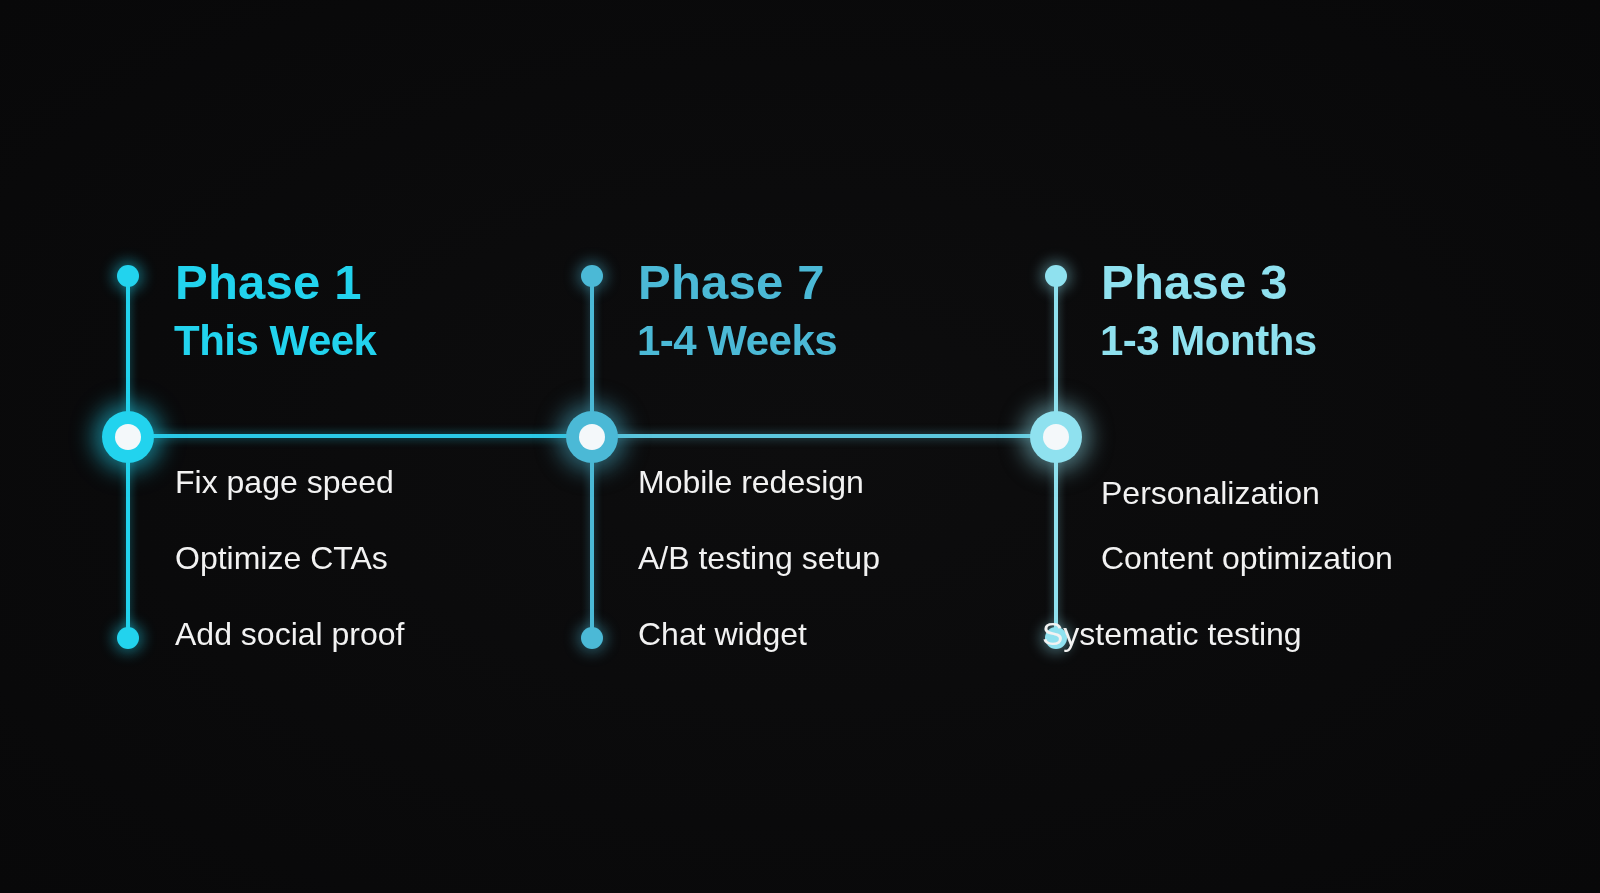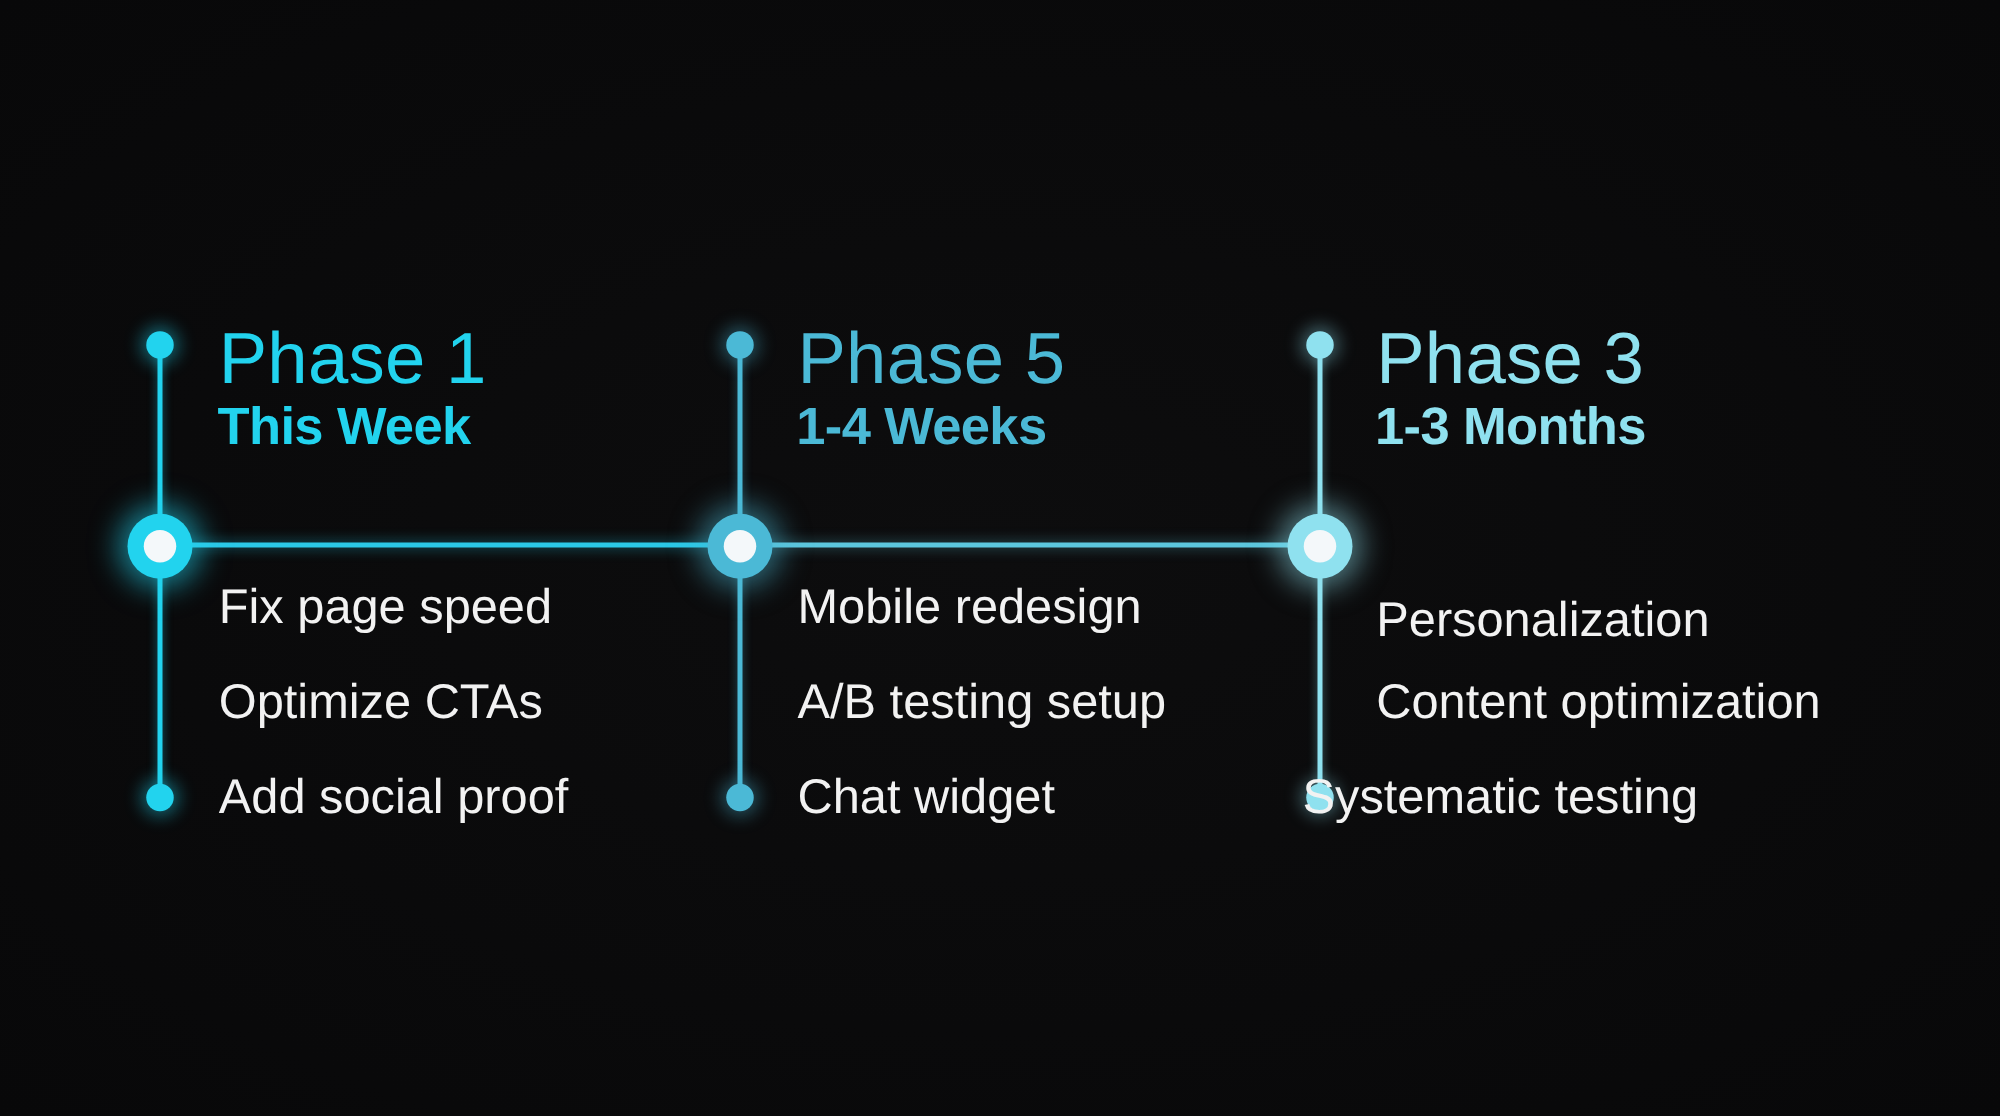--- a/index.html
+++ b/index.html
@@ -56,37 +56,37 @@
       align-items: center;
       justify-content: center;
     }
     .node-inner {
       width: 26px; height: 26px;
       border-radius: 50%;
       background: #f4f8fa;
     }
     .phase-label {
       position: absolute;
-      font-size: 58px;
-      font-weight: 400;
+      font-size: 49px;
+      font-weight: 700;
       letter-spacing: 0.2px;
       white-space: nowrap;
       line-height: 1;
     }
     .phase-title {
       position: absolute;
       font-size: 42px;
       font-weight: 700;
       letter-spacing: -0.5px;
       white-space: nowrap;
       line-height: 1;
     }
     .task {
       position: absolute;
-      font-size: 39px;
+      font-size: 32px;
       font-weight: 400;
       color: #f2f2f2;
       white-space: nowrap;
       line-height: 1;
     }
   </style>
 </head>
 <body>
 
 <div class="canvas">
@@ -111,21 +111,21 @@
   </div>
 
   <div class="phase" style="left:0;">
     <div class="vline" style="left:592px; background:#4bb9d6; box-shadow:0 0 8px rgba(75,185,214,0.45);"></div>
     <div class="dot-small" style="left:592px; top:276px; background:#4bb9d6; box-shadow:0 0 14px 4px rgba(75,185,214,0.4);"></div>
     <div class="node-big" style="left:592px; top:437px; background:#4bb9d6; box-shadow:0 0 22px 8px rgba(75,185,214,0.5);">
       <div class="node-inner"></div>
     </div>
     <div class="dot-small" style="left:592px; top:638px; background:#4bb9d6; box-shadow:0 0 14px 4px rgba(75,185,214,0.4);"></div>
 
-    <div class="phase-label" style="left:638px; top:258px; color:#4bb9d6;">Phase 5</div>
+    <div class="phase-label" style="left:638px; top:258px; color:#4bb9d6;">Phase 7</div>
     <div class="phase-title" style="left:637px; top:320px; color:#4bb9d6;">1-4 Weeks</div>
 
     <div class="task" style="left:638px; top:466px;">Mobile redesign</div>
     <div class="task" style="left:638px; top:542px;">A/B testing setup</div>
     <div class="task" style="left:638px; top:618px;">Chat widget</div>
   </div>
 
   <div class="phase" style="left:0;">
     <div class="vline" style="left:1056px; background:#8fe1ef; box-shadow:0 0 8px rgba(143,225,239,0.45);"></div>
     <div class="dot-small" style="left:1056px; top:276px; background:#8fe1ef; box-shadow:0 0 14px 4px rgba(143,225,239,0.4);"></div>

